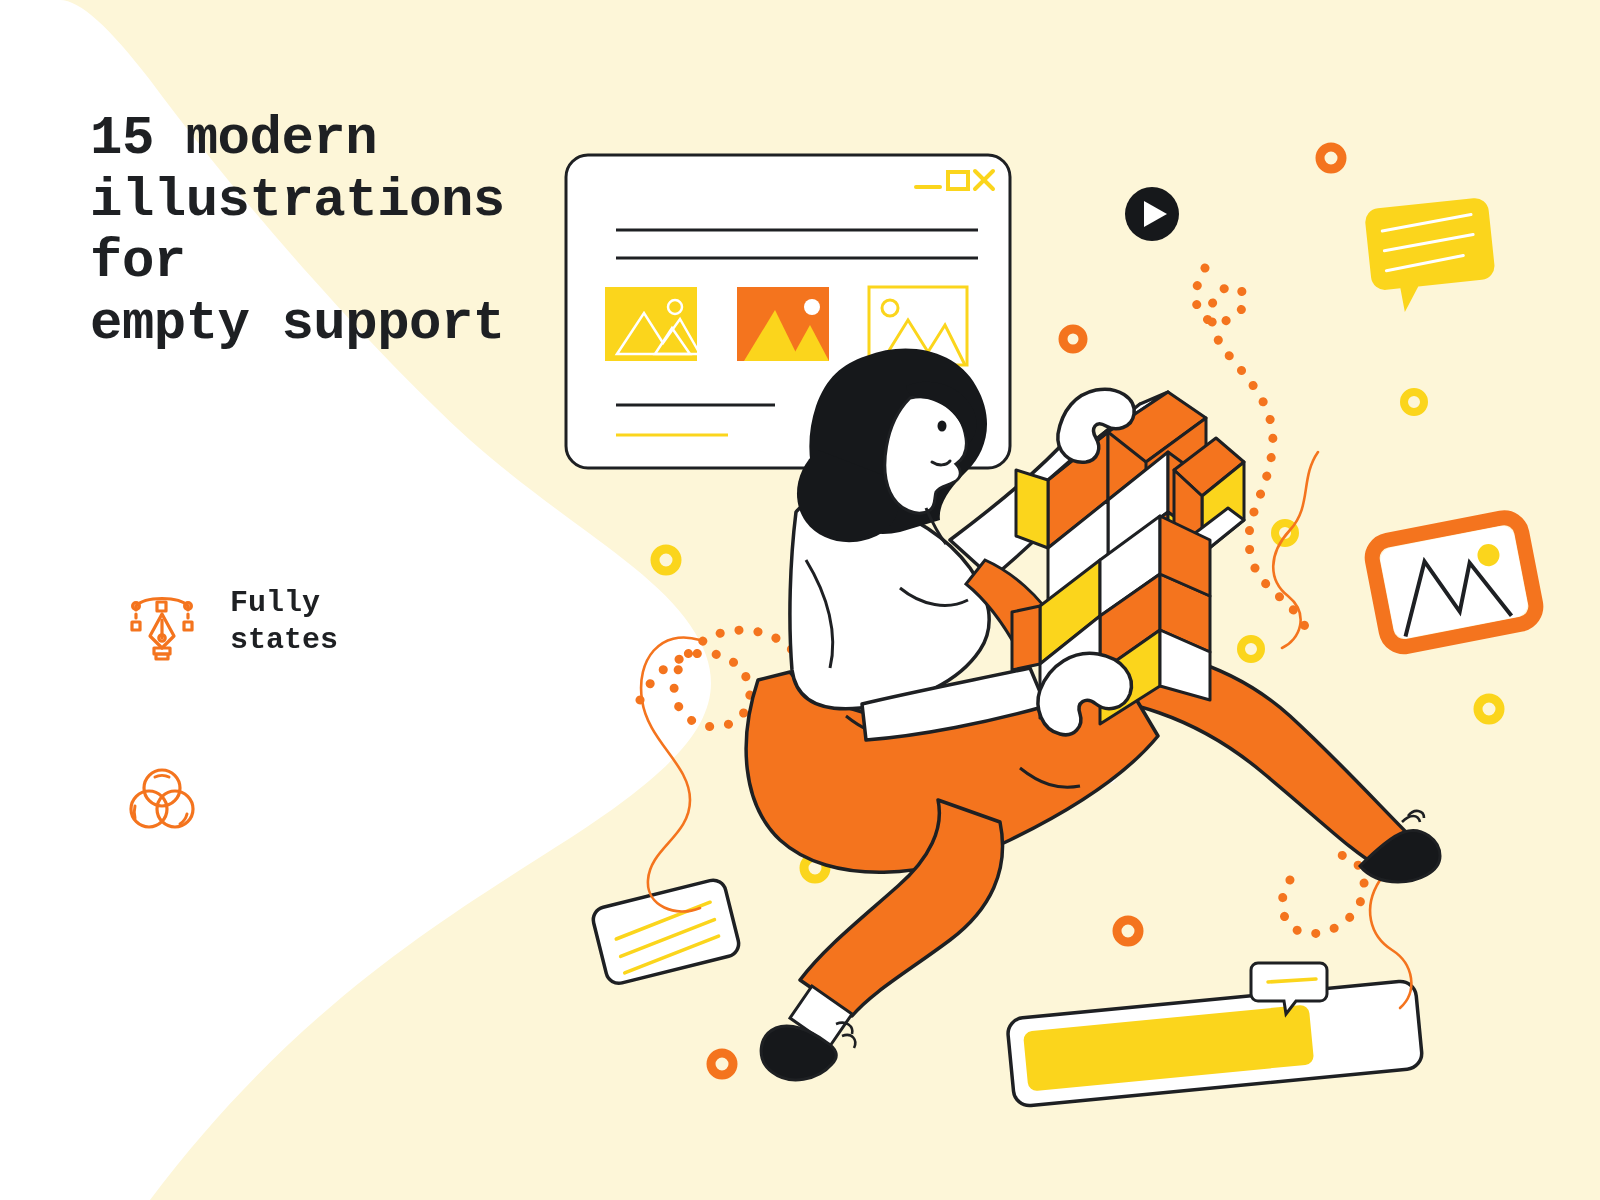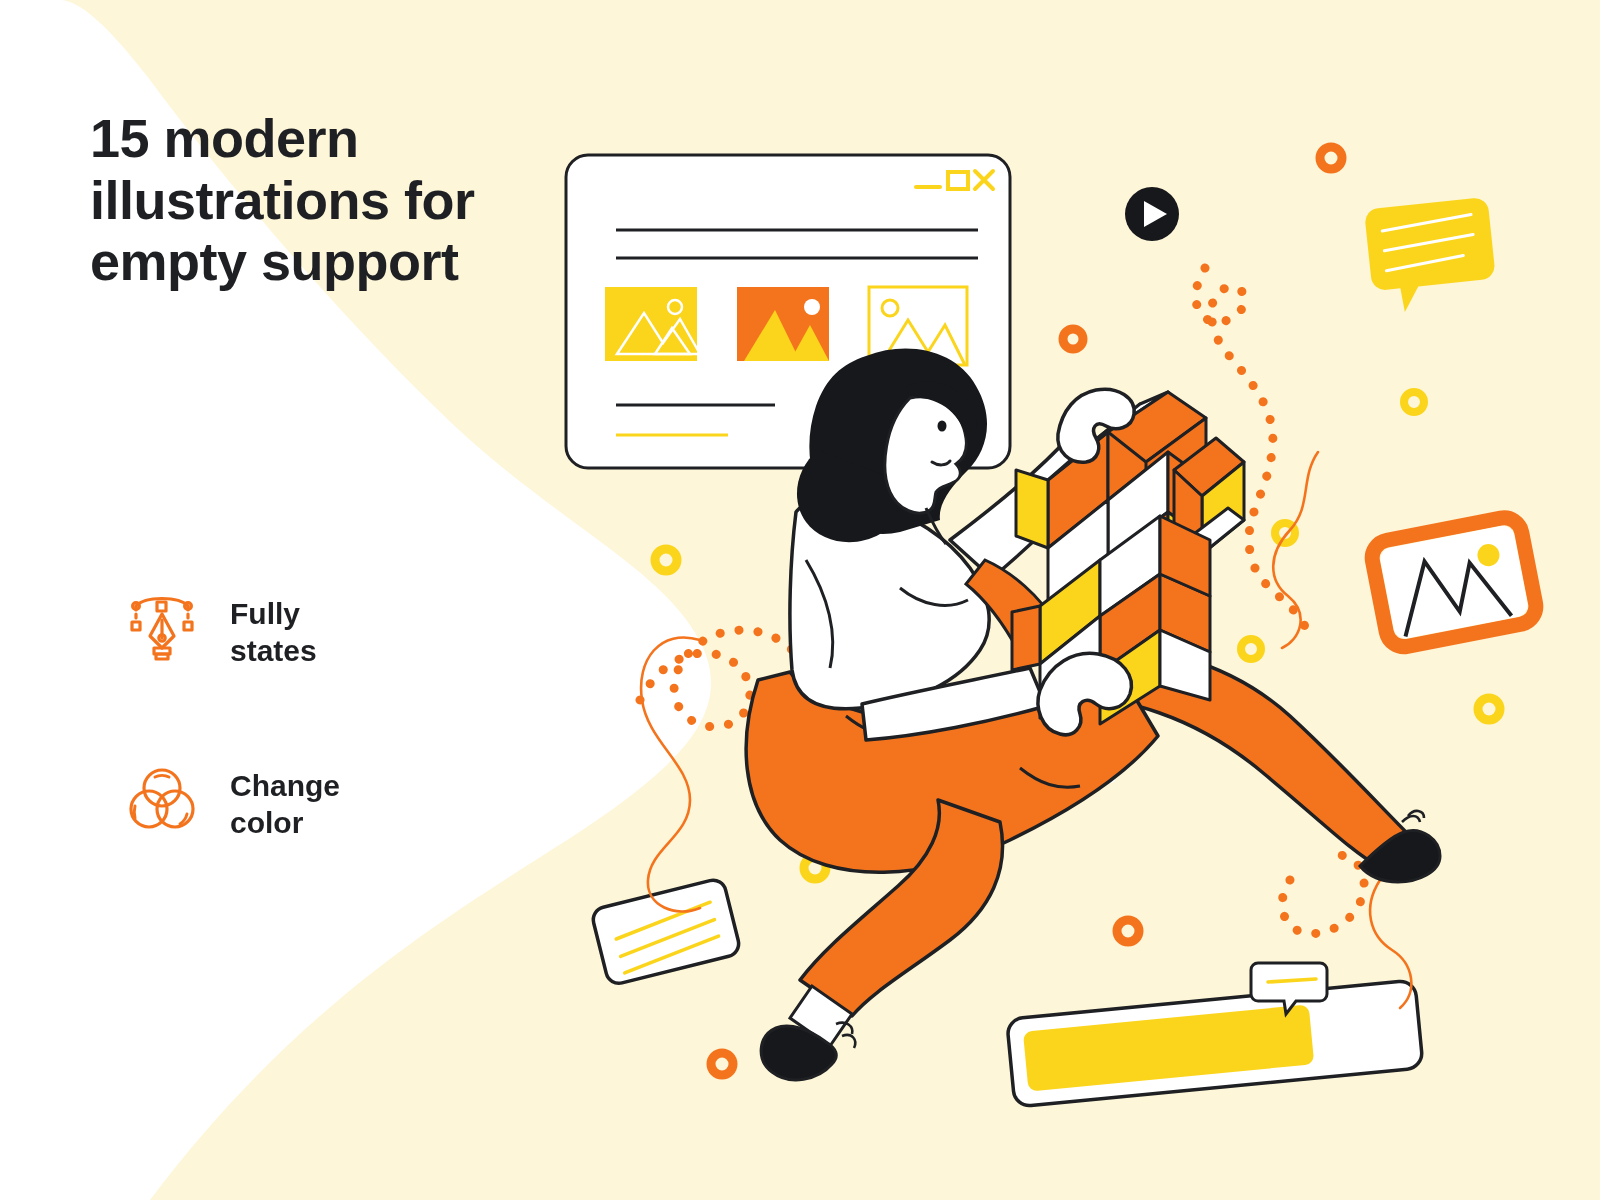--- a/index.html
+++ b/index.html
@@ -5,31 +5,31 @@
   html,body{margin:0;padding:0;}
   body{
     width:1600px;height:1200px;overflow:hidden;
     background:#FDF6D8;
     font-family:"Liberation Sans", sans-serif;
     position:relative;
   }
   #stage{position:absolute;inset:0;width:1600px;height:1200px;}
   #stage > svg{position:absolute;left:0;top:0;}
 
-  .txt-layer{position:absolute;left:0;top:0;width:1584px;height:1200px;pointer-events:none;}
+  .txt-layer{position:absolute;left:0;top:0;width:1584px;height:1200px;pointer-events:none;font-family:Liberation Mono, monospace;}
 
   .headline{
     position:absolute;left:90px;top:108px;width:460px;
     font-size:54px;line-height:1.14;font-weight:700;
     color:#1E2023;letter-spacing:-0.5px;
   }
   .headline span{display:block;}
 
   .features{position:absolute;left:120px;top:585px;width:420px;}
-  .feature{display:flex;align-items:flex-end;margin-bottom:88px;}
+  .feature{display:flex;align-items:flex-start;margin-bottom:88px;}
   .feature .ico{width:84px;height:84px;flex:0 0 84px;margin-right:26px;
      display:flex;align-items:center;justify-content:center;}
   .feature .lbl{font-size:30px;font-weight:700;color:#1E2023;line-height:1.24;max-width:250px;}
   .feature .lbl span{display:block;}
 </style>
 </head>
 <body>
 
 <div id="stage">
 
@@ -309,22 +309,18 @@
       <span class="ico">
         <svg width="74" height="74" viewBox="0 0 74 74" fill="none" stroke="#F4741E" stroke-width="3.2" stroke-linecap="round">
           <circle cx="37" cy="26" r="18"></circle>
           <circle cx="24" cy="47" r="18"></circle>
           <circle cx="50" cy="47" r="18"></circle>
           <path d="M30,15 C34,13 40,13 44,15" stroke-width="3"></path>
           <path d="M10,44 C9,48 9,52 10,56" stroke-width="3"></path>
           <path d="M62,52 C61,56 58,60 55,62" stroke-width="3"></path>
         </svg>
       </span>
-      <span class="lbl">
-        <span>Change</span>
-        <span>color</span>
-      </span>
     </div>
 
   </div>
 </div>
 
 </div>
 
 </body></html>

